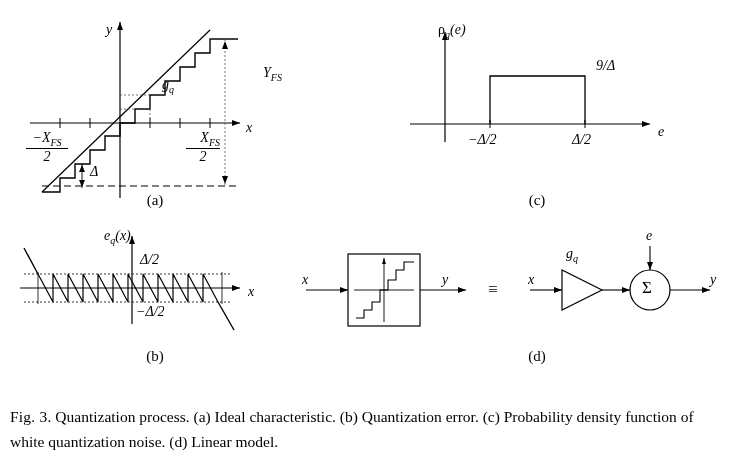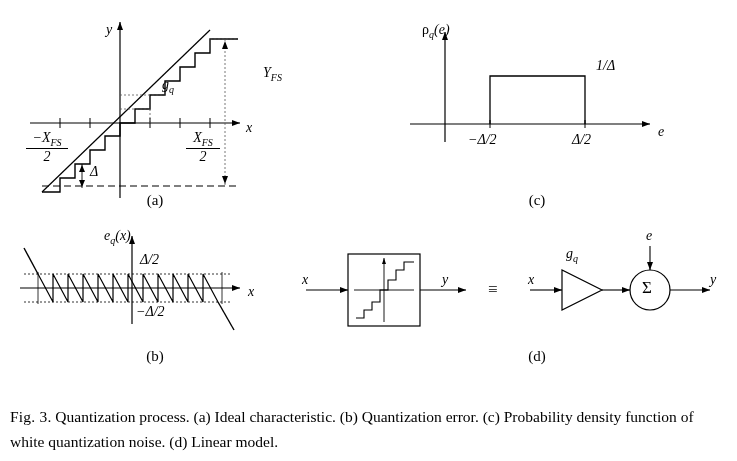--- a/index.html
+++ b/index.html
@@ -108,21 +108,21 @@
     <div class="math" style="left:222px; top:57px;margin-left:31px;">Y<span class="sub">FS</span></div>
     <div class="math" style="left:80px; top:156px;">Δ</div>
 
     <div style="position:absolute; left:16px; top:122px; text-align:center; font-family:'Liberation Serif',serif;">
       <div class="math" style="position:static; font-size:14px;">−X<span class="sub">FS</span></div>
       <div style="border-top:1px solid #000; width:42px; margin:0 auto;"></div>
       <div class="math" style="position:static; font-size:14px;">2</div>
     </div>
 
     <div style="position:absolute; left:176px; top:122px; text-align:center; font-family:'Liberation Serif',serif;">
-      <div class="math" style="position:static; font-size:14px;">X<span class="sub">FS</span></div>
+      <div class="math" style="position:static; font-size:14px;text-align:right;">X<span class="sub">FS</span></div>
       <div style="border-top:1px solid #000; width:34px; margin:0 auto;"></div>
       <div class="math" style="position:static; font-size:14px;">2</div>
     </div>
   </div>
 
   <div class="panel-label" style="left:130px; top:192px; width:50px;">(a)</div>
 
   <div class="panel" style="left:400px; top:14px; width:300px; height:160px;">
     <svg width="300" height="160" viewBox="0 0 300 160">
 
@@ -130,23 +130,23 @@
       <polygon points="250,110 242,107 242,113" fill="#000"></polygon>
       <line x1="45" y1="128" x2="45" y2="18" stroke="#000" stroke-width="1.2"></line>
       <polygon points="45,18 42,26 48,26" fill="#000"></polygon>
 
       <polyline points="90,110 90,62 185,62 185,110" fill="none" stroke="#000" stroke-width="1.3"></polyline>
 
       <line x1="90" y1="106" x2="90" y2="114" stroke="#000" stroke-width="1"></line>
       <line x1="185" y1="106" x2="185" y2="114" stroke="#000" stroke-width="1"></line>
     </svg>
 
-    <div class="math" style="left:22px; top:8px;"><span class="upright">ρ</span><span class="sub">q</span>(e)</div>
+    <div class="math" style="left:38px; top:8px;"><span class="upright">ρ</span><span class="sub">q</span>(e)</div>
     <div class="math" style="left:258px; top:110px;">e</div>
-    <div class="math" style="left:196px; top:44px;">1/Δ</div>
+    <div class="math" style="left:196px; top:44px;">9/Δ</div>
     <div class="math" style="left:68px; top:118px;">−Δ/2</div>
     <div class="math" style="left:172px; top:118px;">Δ/2</div>
   </div>
 
   <div class="panel-label" style="left:512px; top:192px; width:50px;">(c)</div>
 
   <div class="panel" style="left:10px; top:228px; width:300px; height:120px;">
     <svg width="300" height="120" viewBox="0 0 300 120">
 
       <line x1="10" y1="60" x2="230" y2="60" stroke="#000" stroke-width="1.2"></line>

